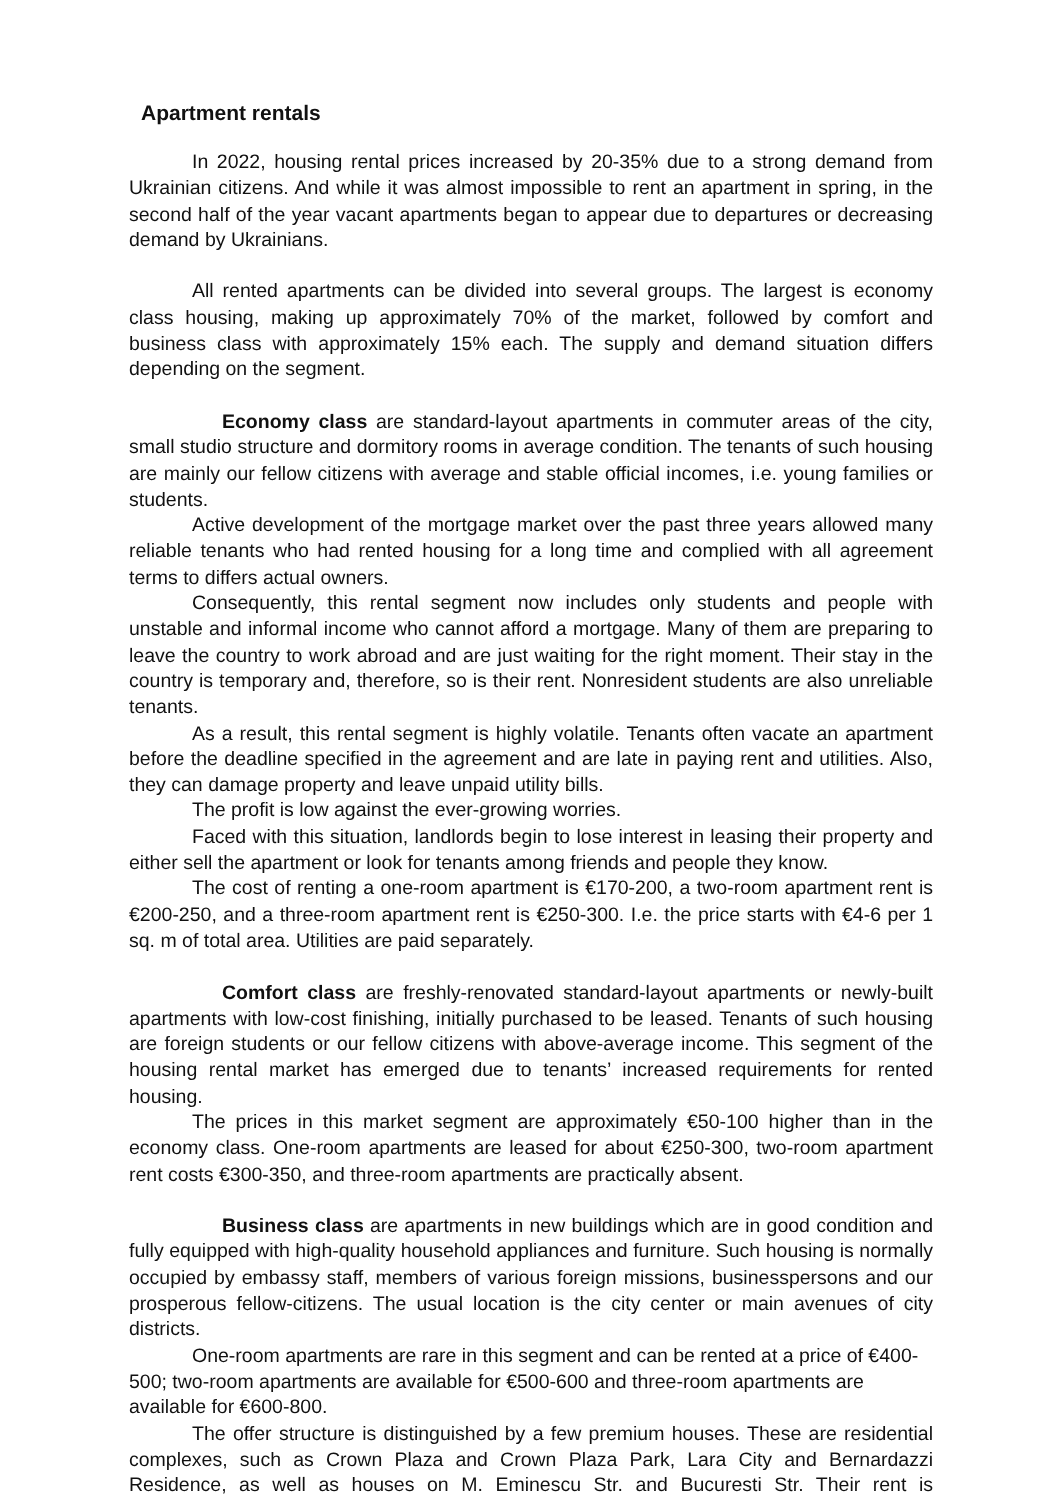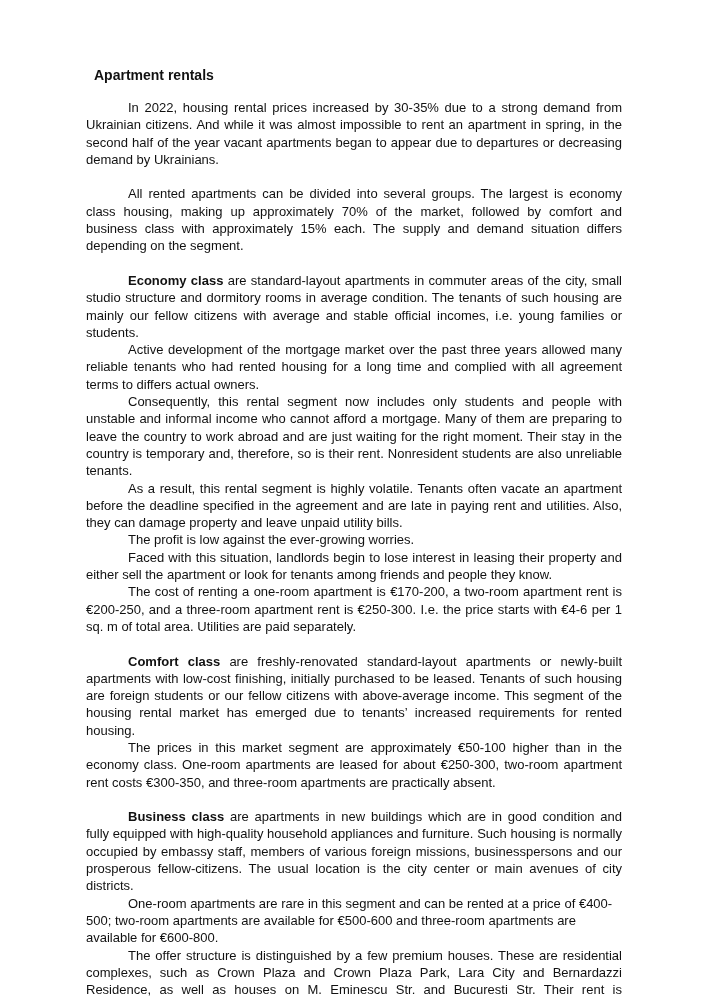--- a/index.html
+++ b/index.html
@@ -37,29 +37,30 @@
       text-indent: 42px;
     }
     p.last-ragged {
       text-align: left;
     }
     .gap {
       height: 17.3px;
     }
     b {
       font-weight: bold;
+      margin-left: 20px;
     }
   </style>
 </head>
 <body>
 
 <div class="page">
   <div class="title">Apartment rentals</div>
 
-  <p>In 2022, housing rental prices increased by 30-35% due to a strong demand from Ukrainian citizens. And while it was almost impossible to rent an apartment in spring, in the second half of the year vacant apartments began to appear due to departures or decreasing demand by Ukrainians.</p>
+  <p>In 2022, housing rental prices increased by 20-35% due to a strong demand from Ukrainian citizens. And while it was almost impossible to rent an apartment in spring, in the second half of the year vacant apartments began to appear due to departures or decreasing demand by Ukrainians.</p>
   <div class="gap"></div>
   <p>All rented apartments can be divided into several groups. The largest is economy class housing, making up approximately 70% of the market, followed by comfort and business class with approximately 15% each. The supply and demand situation differs depending on the segment.</p>
   <div class="gap"></div>
 
   <p><b>Economy class</b><span> are standard-layout apartments in commuter areas of the city, small studio structure and dormitory rooms in average condition. The tenants of such housing are mainly our fellow citizens with average and stable official incomes, i.e. young families or students.</span></p>
   <p>Active development of the mortgage market over the past three years allowed many reliable tenants who had rented housing for a long time and complied with all agreement terms to differs actual owners.</p>
   <p>Consequently, this rental segment now includes only students and people with unstable and informal income who cannot afford a mortgage. Many of them are preparing to leave the country to work abroad and are just waiting for the right moment. Their stay in the country is temporary and, therefore, so is their rent. Nonresident students are also unreliable tenants.</p>
   <p>As a result, this rental segment is highly volatile. Tenants often vacate an apartment before the deadline specified in the agreement and are late in paying rent and utilities. Also, they can damage property and leave unpaid utility bills.</p>
   <p>The profit is low against the ever-growing worries.</p>
   <p>Faced with this situation, landlords begin to lose interest in leasing their property and either sell the apartment or look for tenants among friends and people they know.</p>

